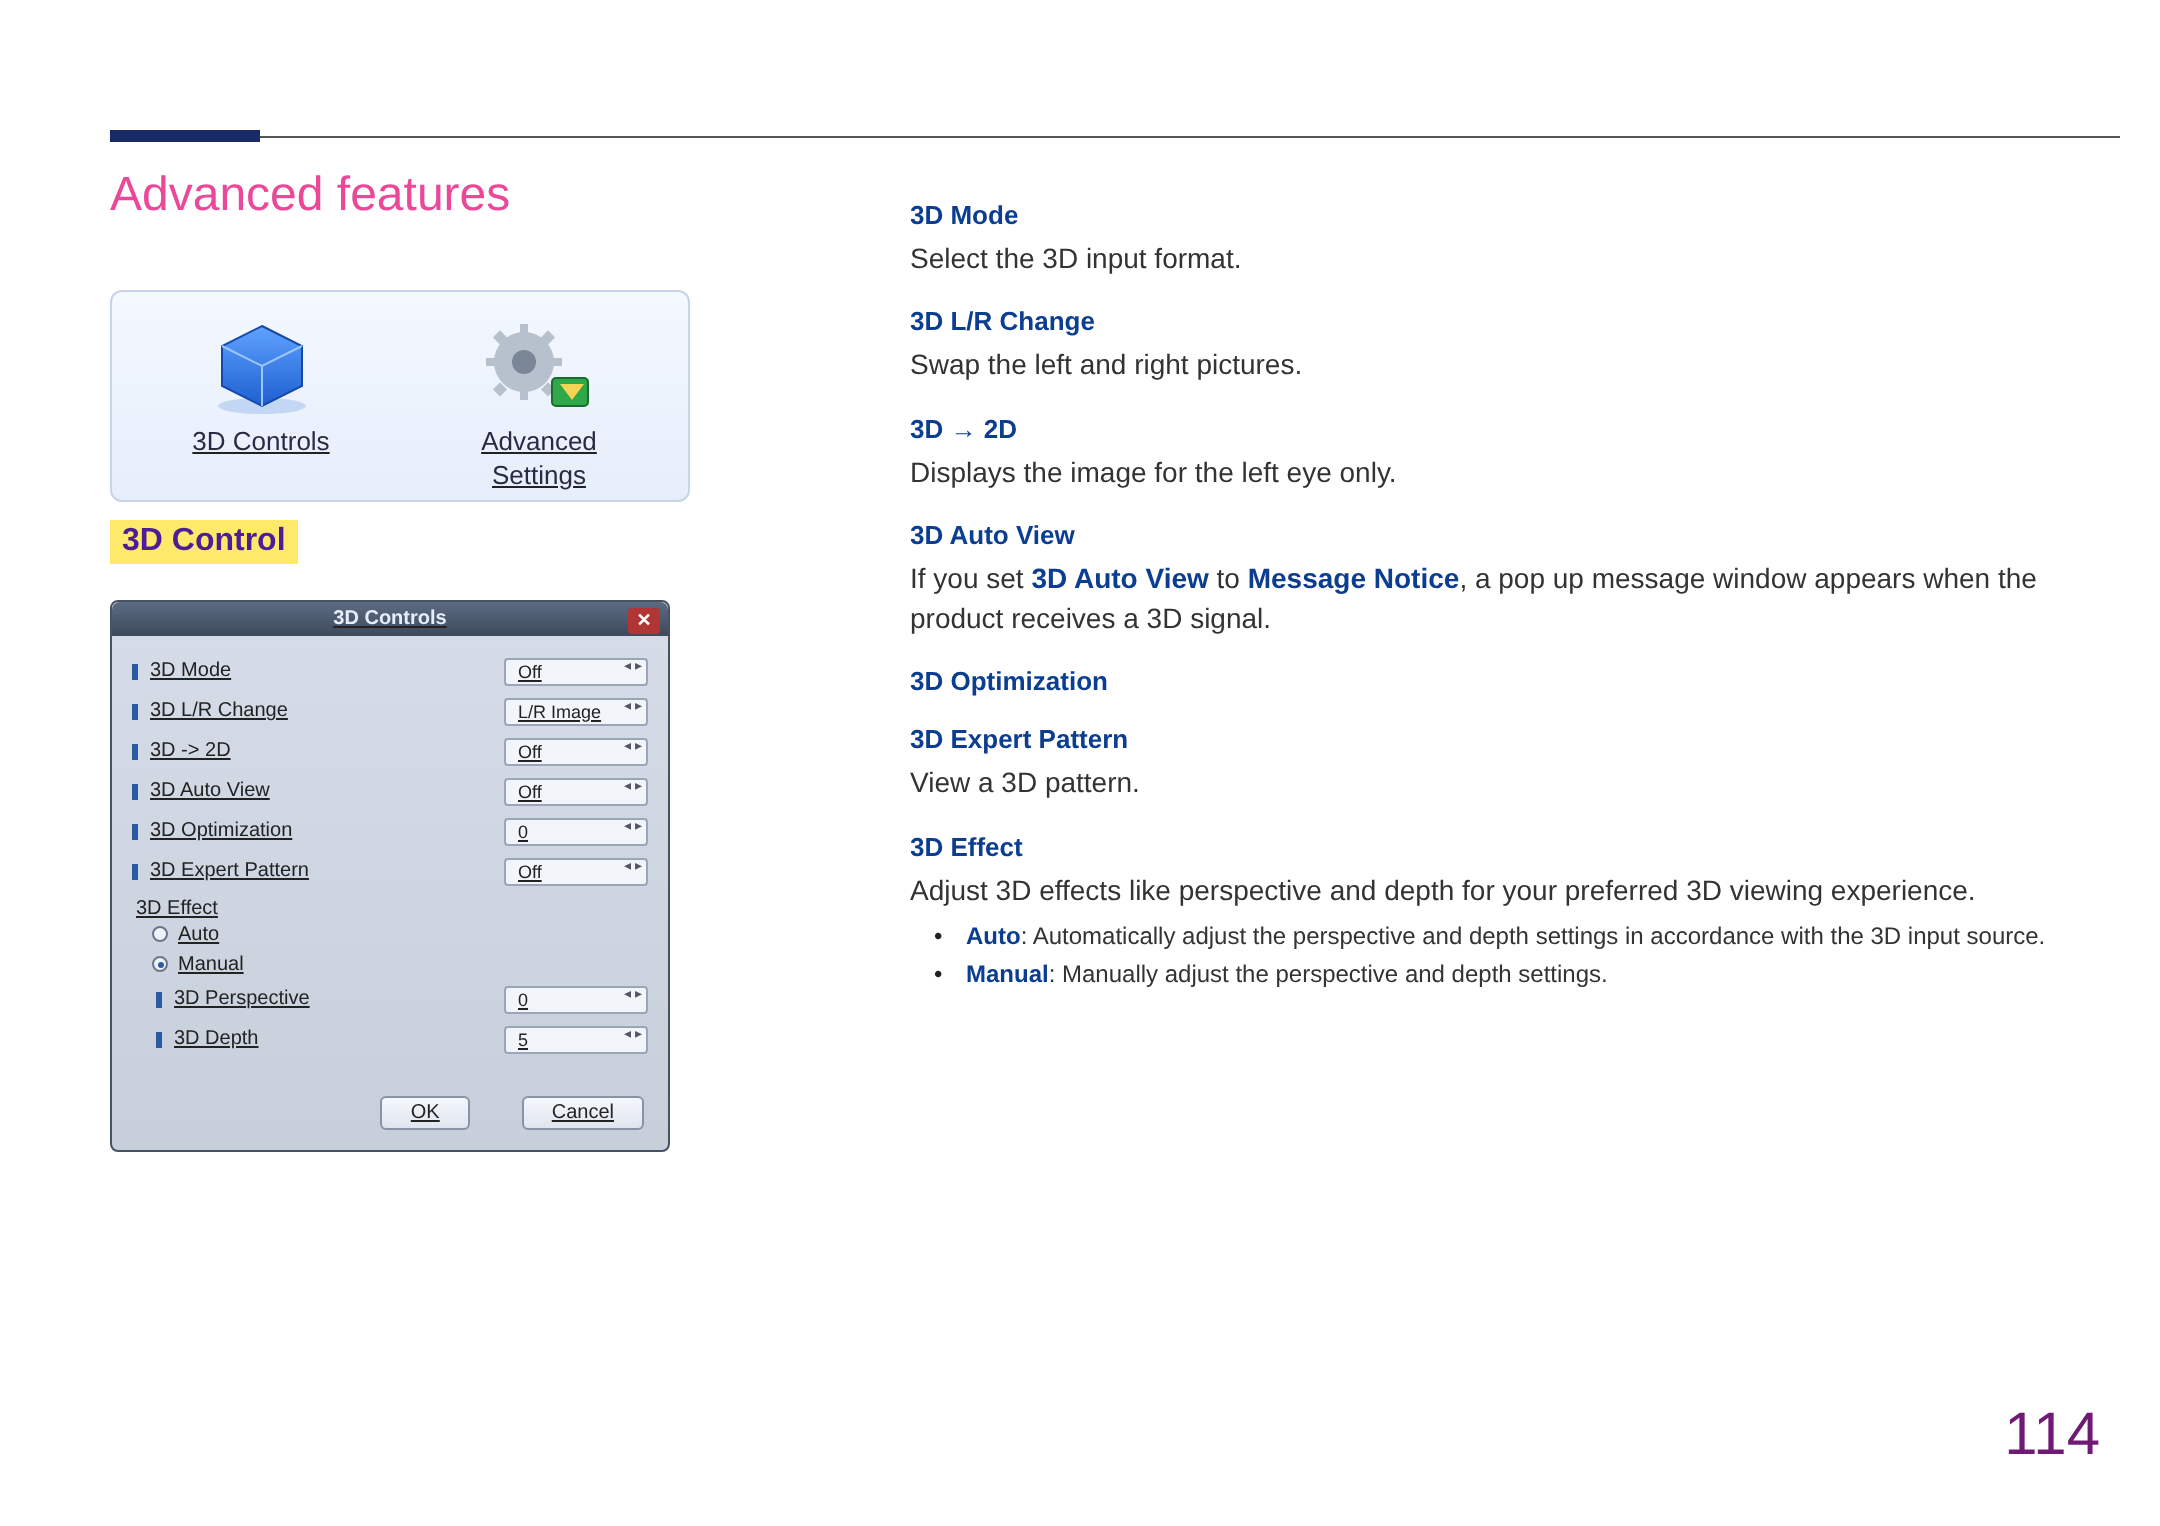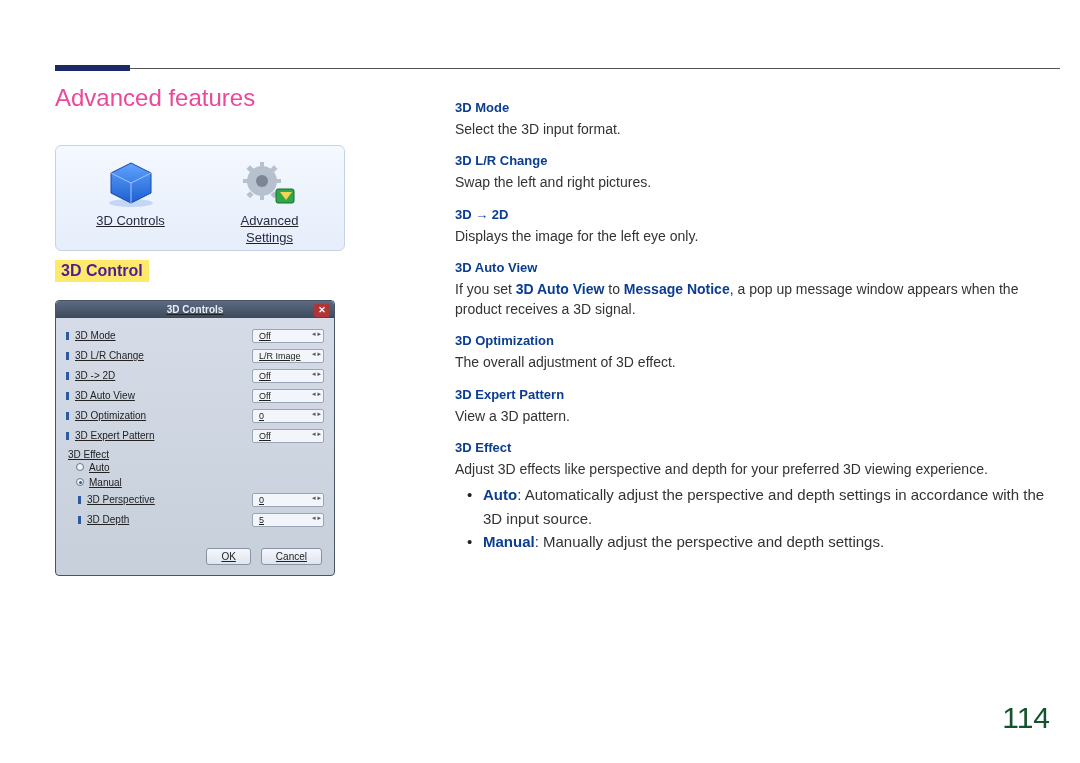--- a/index.html
+++ b/index.html
@@ -160,21 +160,21 @@
     border: 1px solid #6a768a; background: #eef2f9;
     position: relative;
   }
   .dlg-radio.sel .dot::after {
     content: ""; position: absolute; inset: 1.5px;
     background: #2b5aa0; border-radius: 50%;
   }
   .dlg-btns {
     display: flex;
     justify-content: flex-end;
-    gap: 10px;
+    gap: 26px;
     padding: 8px 12px 10px;
   }
   .dlg-btn {
     background: linear-gradient(#f5f7fc, #dfe5ef);
     border: 1px solid #8893a6;
     border-radius: 3px;
     padding: 2px 14px;
     font-size: 10px;
   }
   
@@ -196,38 +196,38 @@
     color: #333;
     line-height: 1.45;
   }
   .blue { color: #0b3d91; font-weight: 700; }
   .bullets {
     list-style: none;
     padding-left: 18px;
     margin-top: 4px;
   }
   .bullets li {
-    font-size: 15px;
+    font-size: 12px;
     color: #333;
     position: relative;
     padding-left: 10px;
     line-height: 1.55;
   }
   .bullets li::before {
     content: "•";
     position: absolute;
     left: -6px;
     color: #222;
   }
   .page-num {
     position: absolute;
     bottom: 28px;
     right: 30px;
     font-size: 30px;
-    color: #14532d;
+    color: #701a75;
     font-weight: 300;
     margin-left: 47px;
   }
 </style>
 </head>
 <body>
 
 <div class="top-rule"></div>
 <div class="top-rule-accent"></div>
 
@@ -363,21 +363,20 @@
     <p>Displays the image for the left eye only.</p>
   </div>
   <div class="feat">
     <h3>3D Auto View</h3>
     <p class="desc">
       <span>If you set </span><span class="blue">3D Auto View</span><span> to </span><span class="blue">Message Notice</span><span>, a pop up message window appears when the product receives a 3D signal.</span>
     </p>
   </div>
   <div class="feat">
     <h3>3D Optimization</h3>
-    <p>The overall adjustment of 3D effect.</p>
   </div>
   <div class="feat">
     <h3>3D Expert Pattern</h3>
     <p>View a 3D pattern.</p>
   </div>
   <div class="feat">
     <h3>3D Effect</h3>
     <p>Adjust 3D effects like perspective and depth for your preferred 3D viewing experience.</p>
     <ul class="bullets" id="effect-bullets">
         <li><span class="blue">Auto</span><span>: Automatically adjust the perspective and depth settings in accordance with the 3D input source.</span></li>

